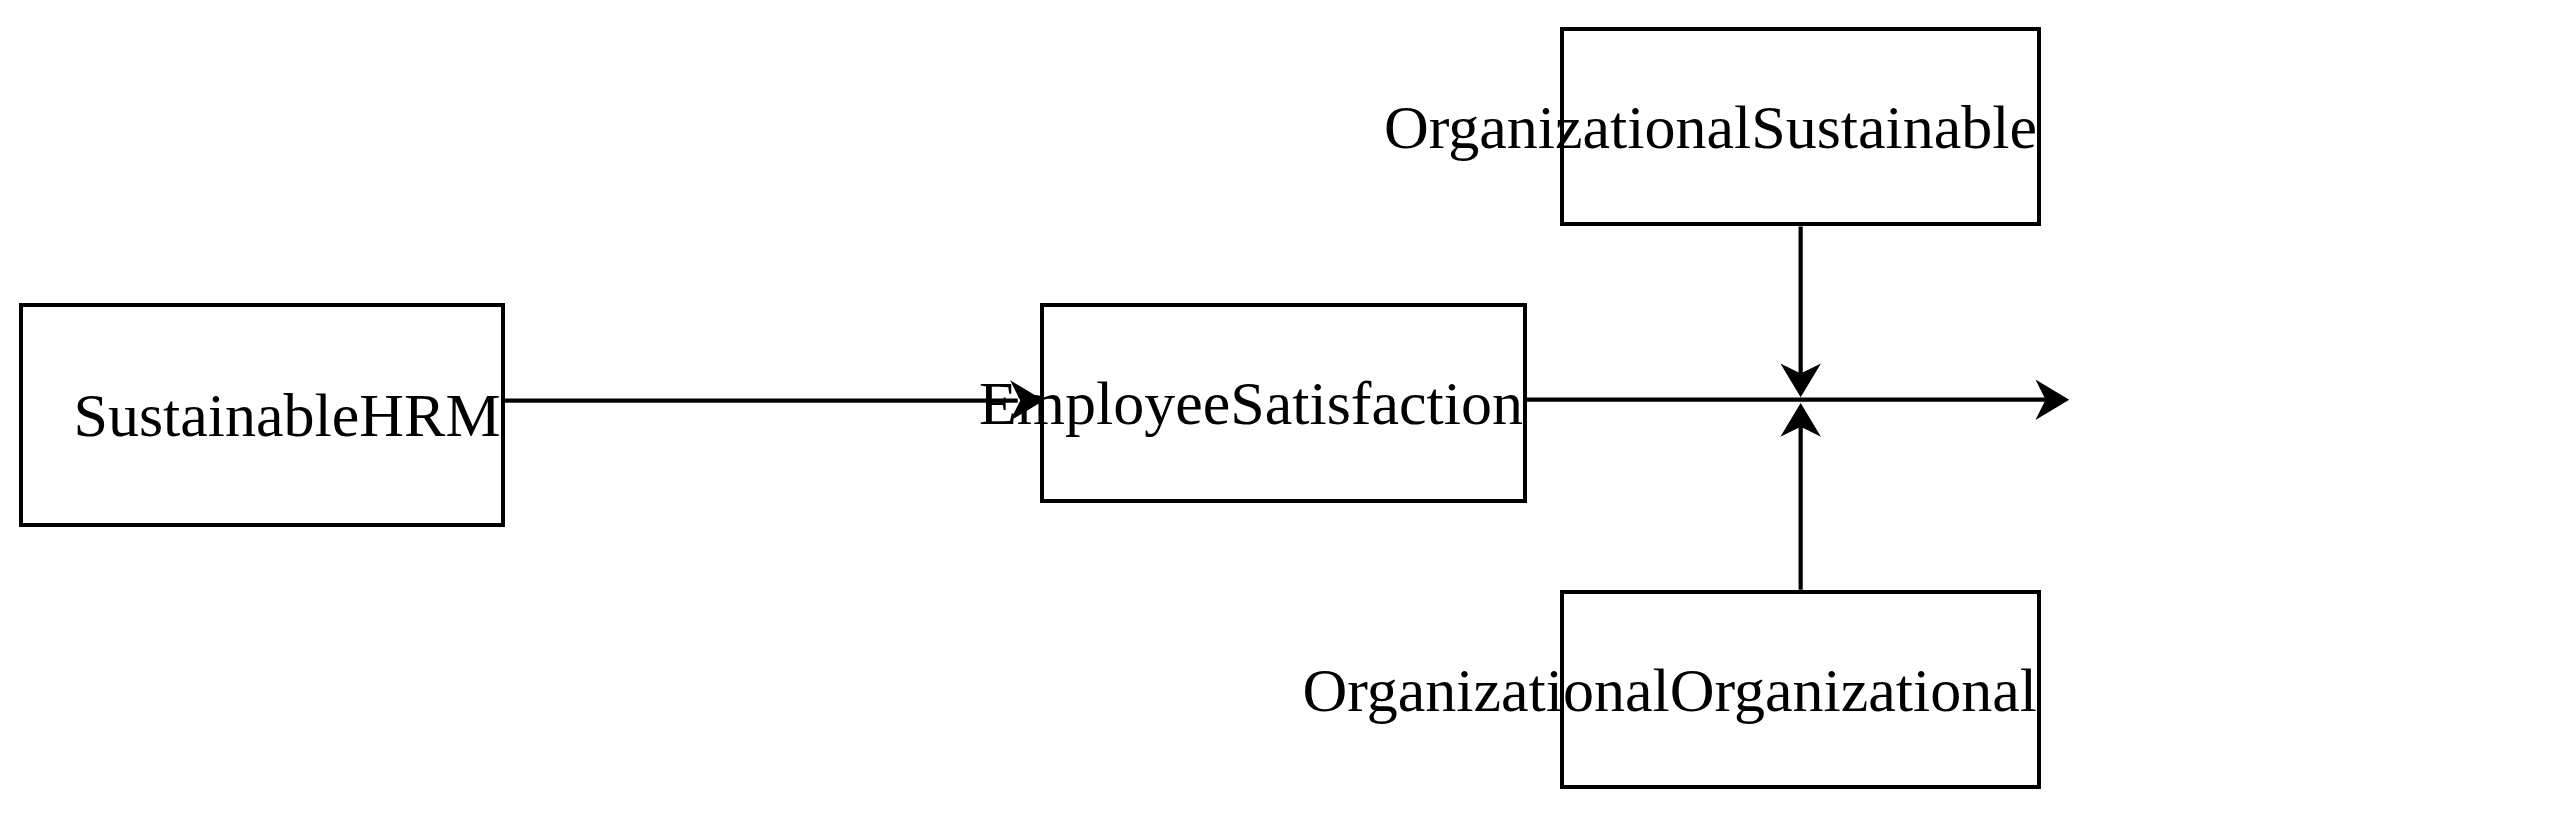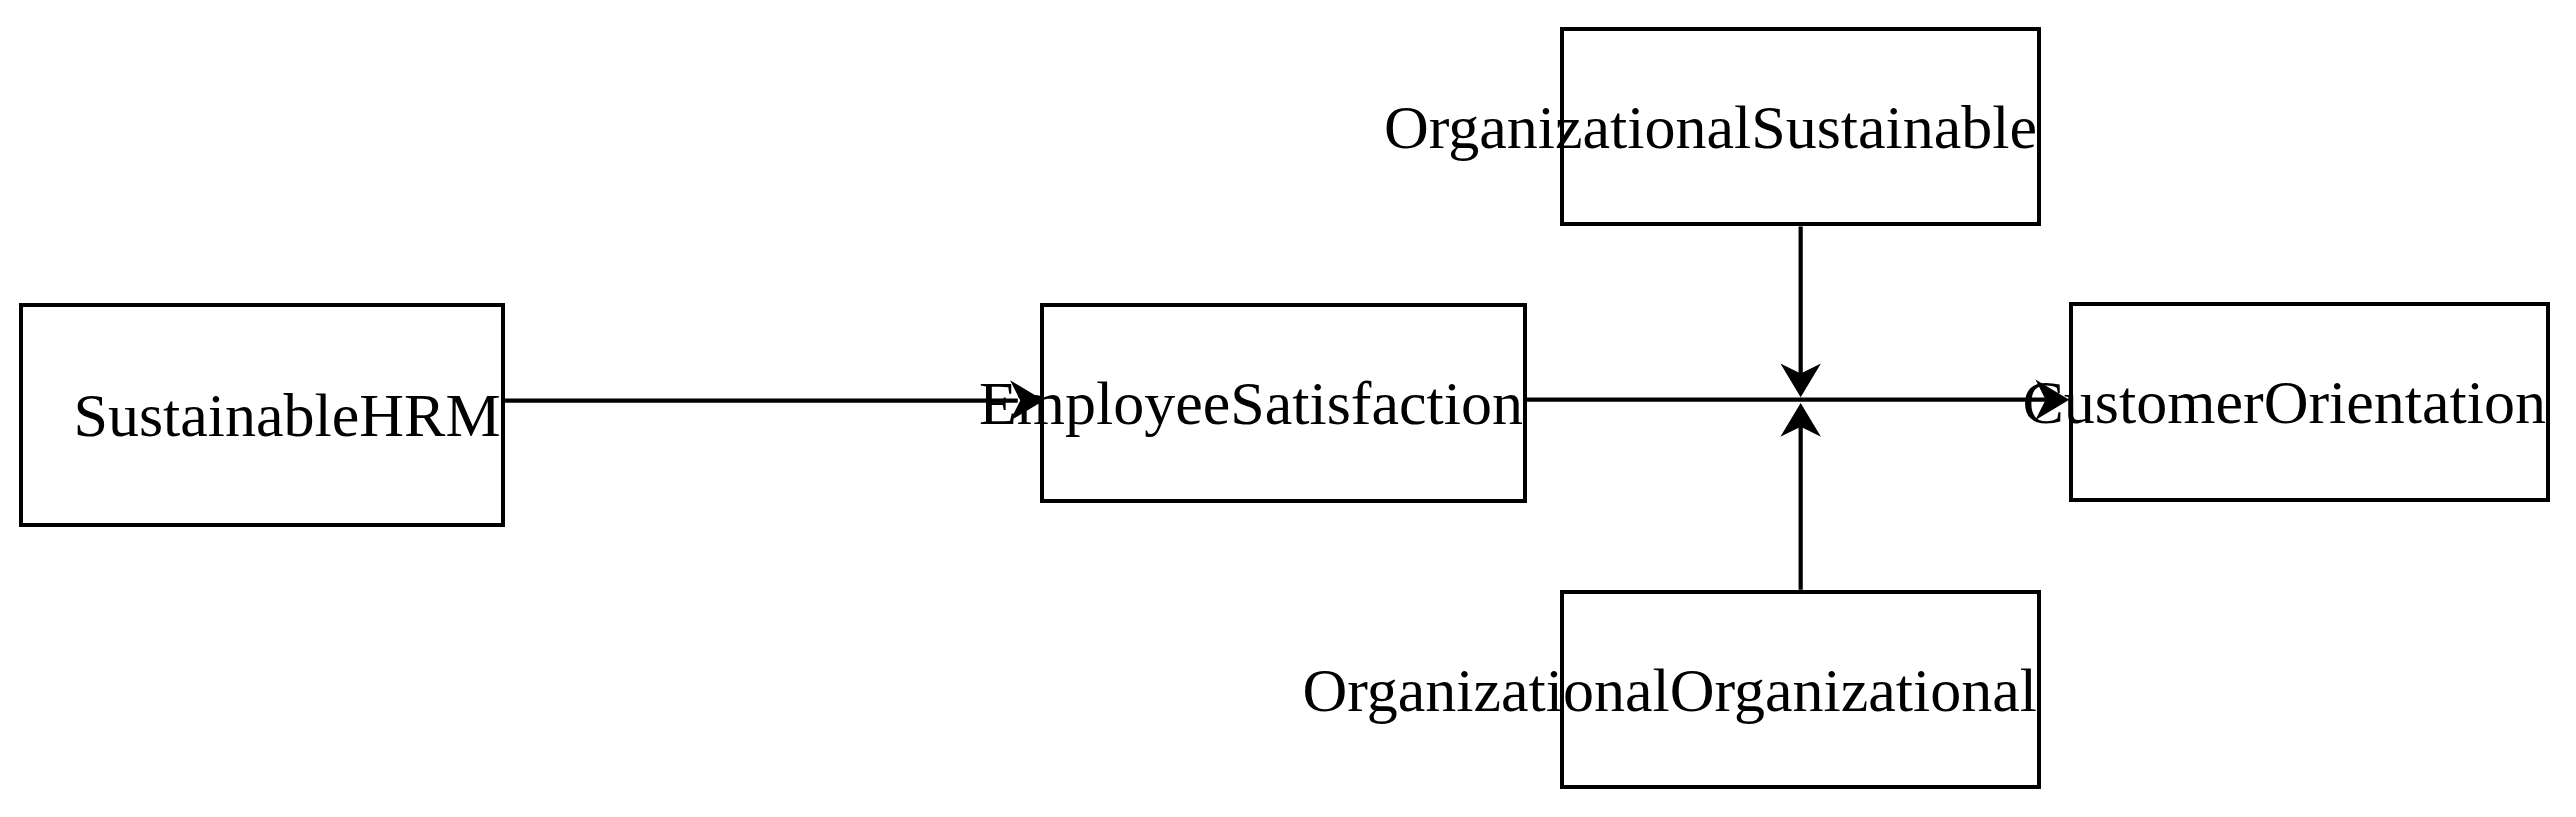--- a/index.html
+++ b/index.html
@@ -80,19 +80,15 @@
   <div class="node" style="left:1560px; top:27px; width:481px; height:199px;">
     <span>Organizational</span>
     <span>Sustainable</span>
   </div>
 
   <div class="node" style="left:1560px; top:590px; width:481px; height:199px;">
     <span>Organizational</span>
     <span>Organizational</span>
   </div>
 
-  <div class="node" style="left:2069px; top:302px; width:481px; height:200px;">
-    <span>Customer</span>
-    <span>Orientation</span>
-  </div>
 
 </div>
 
 
 </body></html>

